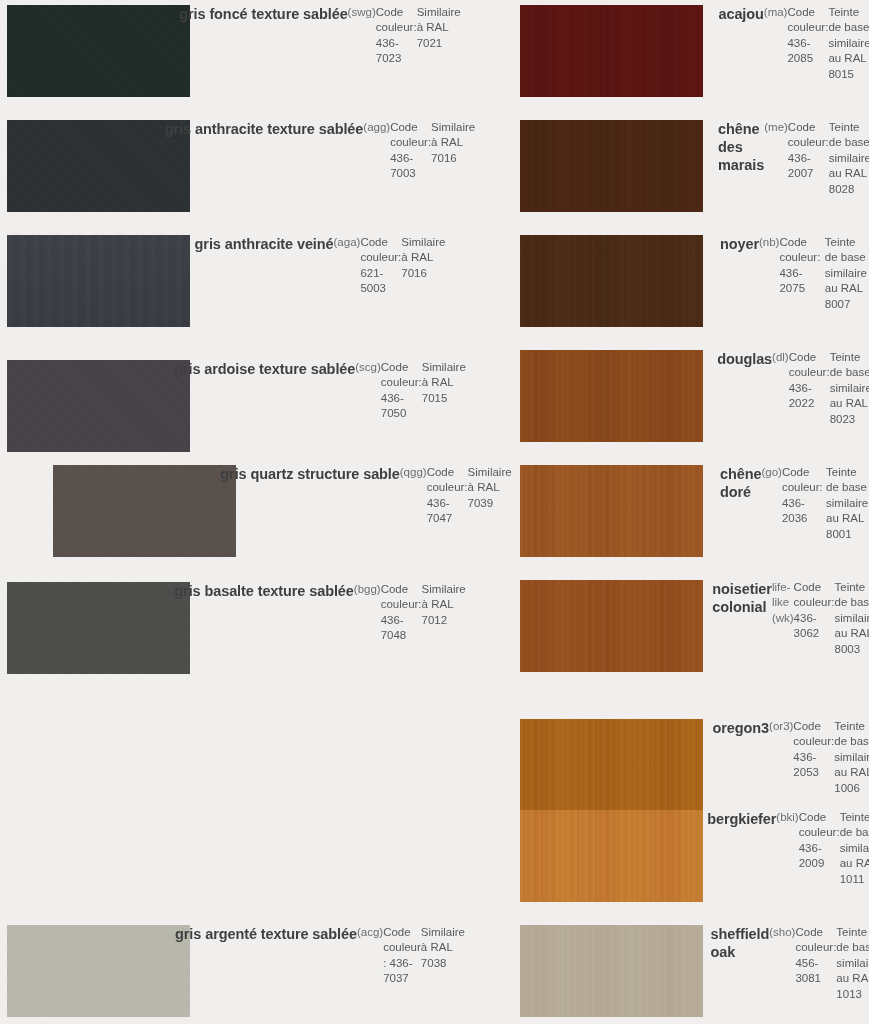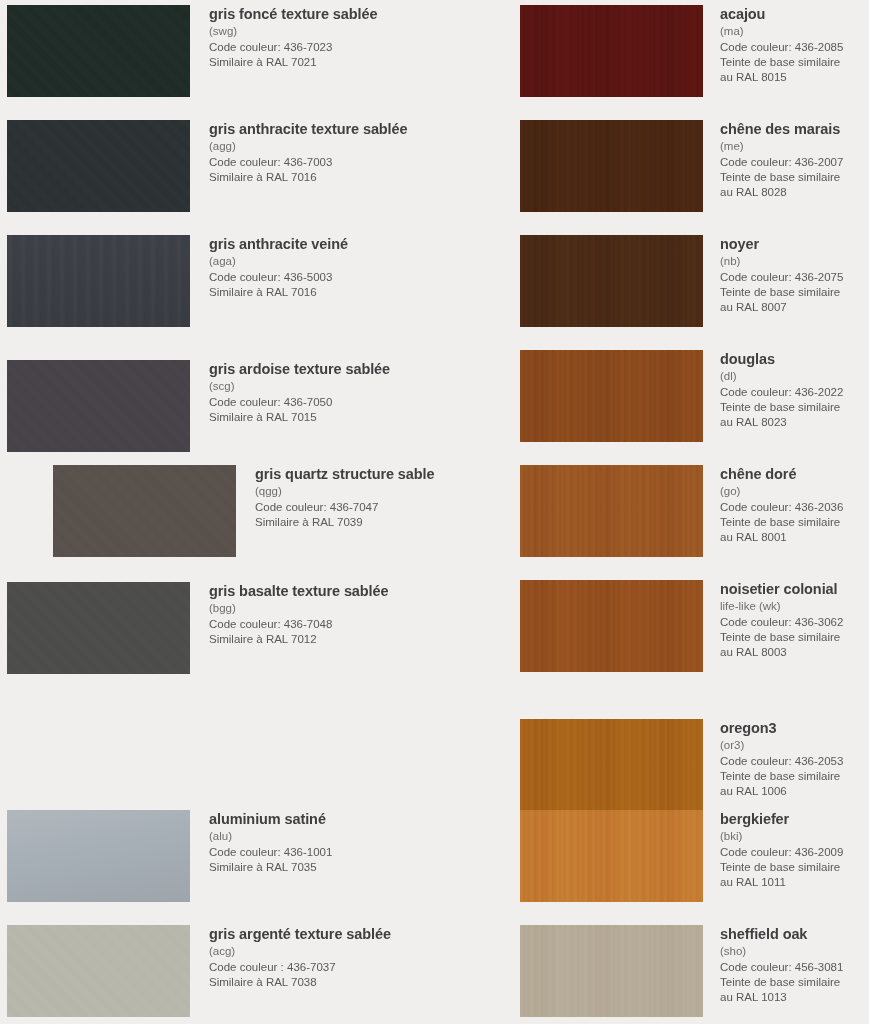--- a/index.html
+++ b/index.html
@@ -103,21 +103,22 @@
     position: absolute;
     inset: 0;
     background: linear-gradient(170deg, rgba(255,255,255,0.10) 0%, rgba(255,255,255,0.00) 45%, rgba(0,0,0,0.06) 100%);
   }
 
   .info {
     position: absolute;
     top: 0;
     height: 92px;
     display: flex;
-    flex-direction: column;
+    flex-direction: row;
+    justify-content: center;
   }
   .column-left .info  { left: 209px; width: 222px; }
   .column-right .info { left: 285px; width: 149px; }
 
   .sw-title {
     font-size: 14.5px;
     font-weight: bold;
     color: #3f3f41;
     letter-spacing: -0.1px;
     line-height: 1.25;
@@ -168,21 +169,21 @@
         </div>
       </div>
       <div class="swatch-row" style="top: 235px; height: 92px;">
         <div class="swatch">
           <div class="swatch-fill" style="background: rgb(58, 61, 67);"></div>
           <div class="grain-soft" style="opacity: 0.35;"></div>
         </div>
         <div class="info">
           <div class="sw-title">gris anthracite veiné</div>
           <div class="sw-code">(aga)</div>
-          <div class="sw-line">Code couleur: 436-5003</div>
+          <div class="sw-line">Code couleur: 621-5003</div>
           <div class="sw-line">Similaire à RAL 7016</div>
         </div>
       </div>
       <div class="swatch-row" style="top: 360px; height: 92px;">
         <div class="swatch">
           <div class="swatch-fill" style="background: rgb(71, 66, 71);"></div>
           <div class="texture-sand"></div>
         </div>
         <div class="info">
           <div class="sw-title">gris ardoise texture sablée</div>
@@ -208,32 +209,20 @@
           <div class="swatch-fill" style="background: rgb(76, 76, 74);"></div>
           <div class="texture-sand"></div>
         </div>
         <div class="info">
           <div class="sw-title">gris basalte texture sablée</div>
           <div class="sw-code">(bgg)</div>
           <div class="sw-line">Code couleur: 436-7048</div>
           <div class="sw-line">Similaire à RAL 7012</div>
         </div>
       </div>
-      <div class="swatch-row" style="top: 810px; height: 92px;">
-        <div class="swatch">
-          <div class="swatch-fill" style="background: rgb(167, 175, 182);"></div>
-          <div class="sheen"></div>
-        </div>
-        <div class="info">
-          <div class="sw-title">aluminium satiné</div>
-          <div class="sw-code">(alu)</div>
-          <div class="sw-line">Code couleur: 436-1001</div>
-          <div class="sw-line">Similaire à RAL 7035</div>
-        </div>
-      </div>
       <div class="swatch-row" style="top: 925px; height: 92px;">
         <div class="swatch">
           <div class="swatch-fill" style="background: rgb(184, 184, 173);"></div>
           <div class="texture-sand"></div>
         </div>
         <div class="info">
           <div class="sw-title">gris argenté texture sablée</div>
           <div class="sw-code">(acg)</div>
           <div class="sw-line">Code couleur : 436-7037</div>
           <div class="sw-line">Similaire à RAL 7038</div>

